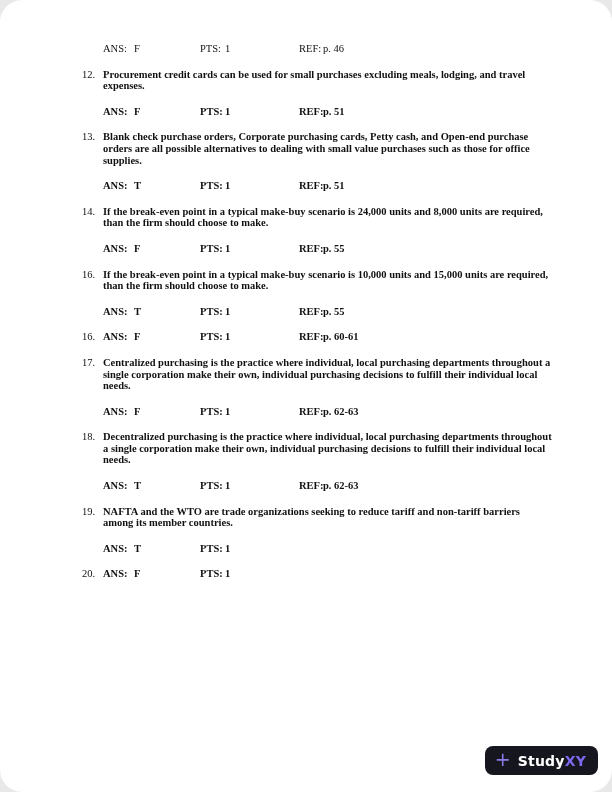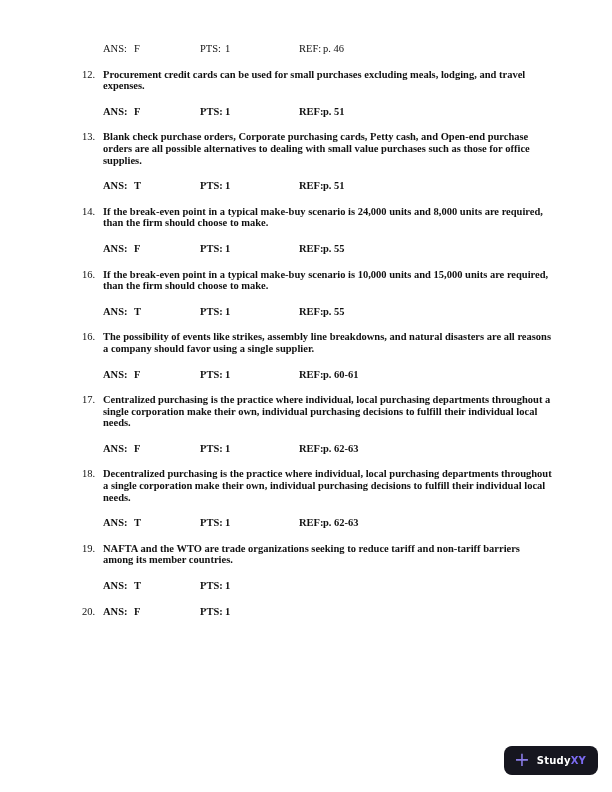--- a/index.html
+++ b/index.html
@@ -9,20 +9,21 @@
     height: 792px;
     margin: 0 auto;
     background: #ffffff;
     font-family: "Liberation Serif", serif;
     font-size: 10.5px;
     line-height: 11.6px;
     color: #111111;
     box-sizing: border-box;
     padding: 43px 58px 0 70px;
     overflow: hidden;
+    border-radius: 22px;
   }
   .answer-row {
     display: flex;
     align-items: baseline;
     white-space: nowrap;
   }
   .answer-row .cell { display: inline-block; }
   .cell-ans { width: 97px; }
   .cell-pts { width: 99px; }
   .cell-ref { flex: 1; }
@@ -54,21 +55,21 @@
     font-family: "DejaVu Sans", sans-serif;
     cursor: pointer;
   }
   .logo-plus {
     color: #8a7ce8;
     font-size: 19px;
     font-weight: 400;
     line-height: 1;
     transform: translateY(-1px);
   }
-  .logo-text { font-size: 10px; font-weight: 700; line-height: 1; letter-spacing: 0.2px; }
+  .logo-text { font-size: 14px; font-weight: 700; line-height: 1; letter-spacing: 0.2px; }
   .logo-brand { color: #ffffff; }
   .logo-suffix { color: #7b6af0; }
 </style>
 </head>
 <body>
 
 <div class="page">
 
   <div class="answer-row leading-answer">
     <span class="cell cell-ans"><span class="lbl">ANS:</span><span class="val">F</span></span>
@@ -120,21 +121,20 @@
         <span class="cell cell-ans"><span class="lbl">ANS:</span><span class="val">T</span></span>
         <span class="cell cell-pts"><span class="lbl">PTS:</span><span class="val">1</span></span>
         <span class="cell cell-ref"><span class="lbl">REF:</span><span class="val">p. 55</span></span>
       </div>
     </div>
   </div>
 
   <div class="question">
     <div class="qnum">16.</div>
     <div class="qbody">
-      <div class="qtext">The possibility of events like strikes, assembly line breakdowns, and natural disasters are all reasons a company should favor using a single supplier.</div>
       <div class="answer-row">
         <span class="cell cell-ans"><span class="lbl">ANS:</span><span class="val">F</span></span>
         <span class="cell cell-pts"><span class="lbl">PTS:</span><span class="val">1</span></span>
         <span class="cell cell-ref"><span class="lbl">REF:</span><span class="val">p. 60-61</span></span>
       </div>
     </div>
   </div>
 
   <div class="question">
     <div class="qnum">17.</div>

